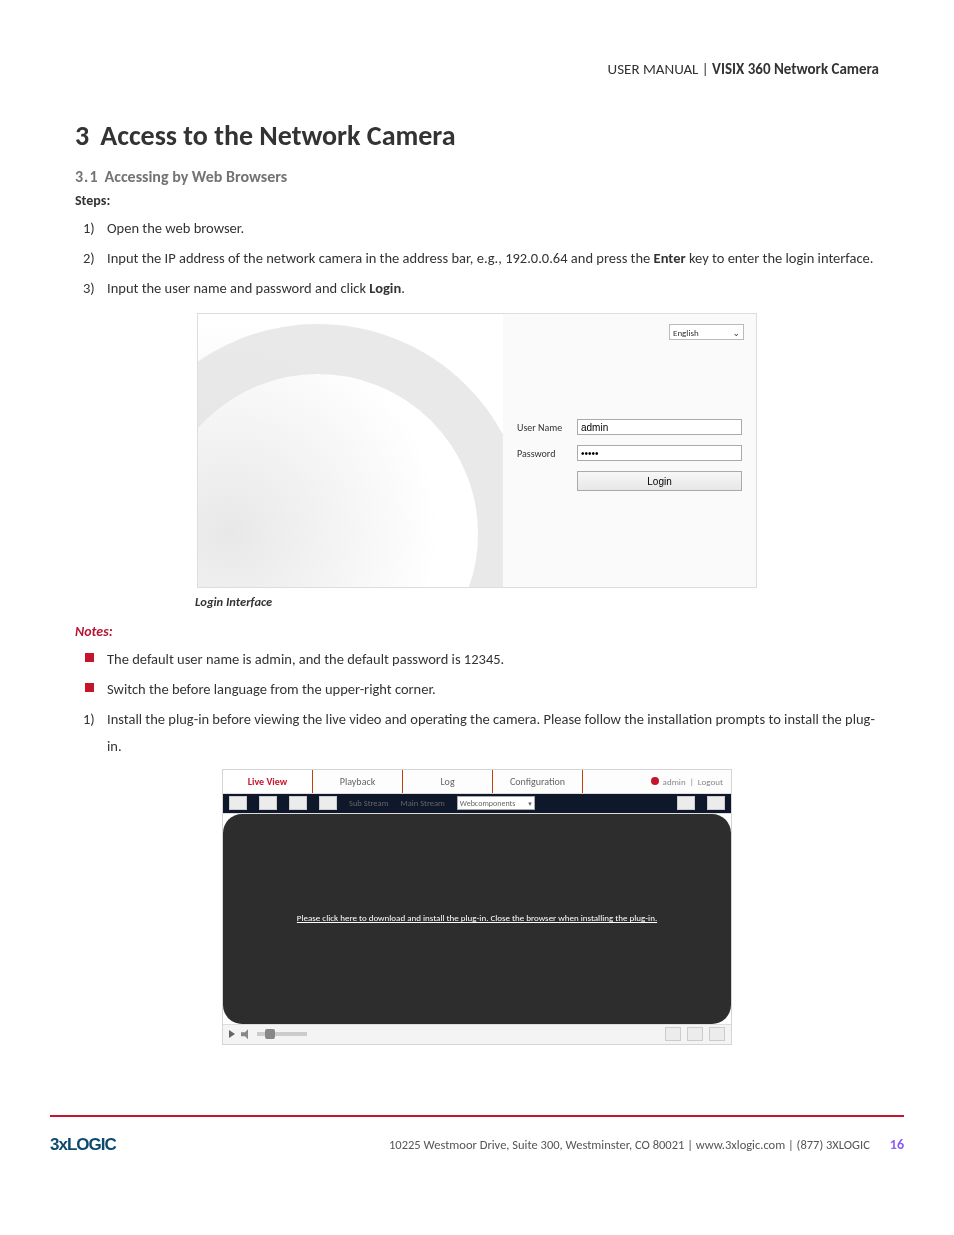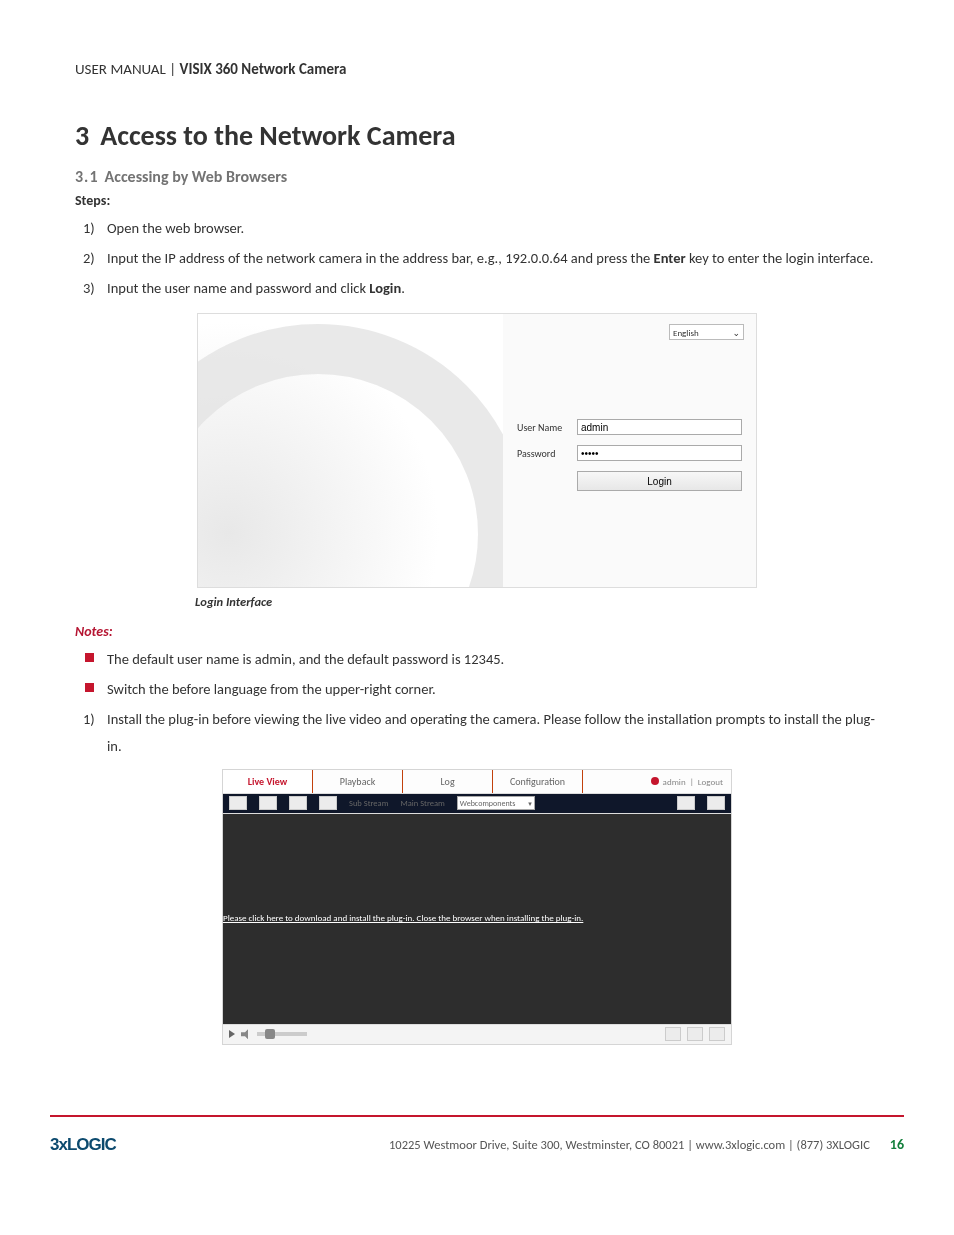--- a/index.html
+++ b/index.html
@@ -4,21 +4,21 @@
 <style>
   * { box-sizing: border-box; margin: 0; padding: 0; }
   body {
     background: #fff;
     font-family: Calibri, Arial, sans-serif;
     width: 954px;
     margin: 0 auto;
     color: #333;
   }
   .page { padding: 60px 75px 40px 75px; }
-  .header-right { text-align: left; font-size: 15px; margin-bottom: 40px; }
+  .header-right { text-align: right; font-size: 15px; margin-bottom: 40px; }
   .header-right .bold { font-weight: 700; }
   h1.chapter { font-size: 28px; font-weight: 700; color: #333; margin-bottom: 14px; }
   h1.chapter .num { margin-right: 10px; letter-spacing: 1px; }
   h2.section { font-size: 16px; font-weight: 700; color: #737373; margin-bottom: 6px; }
   h2.section .num { margin-right: 6px; letter-spacing: 1px; }
   .steps-label { font-weight: 700; font-size: 14px; margin-bottom: 6px; }
   ol.steps { list-style: none; padding-left: 32px; }
   ol.steps li { font-size: 14.5px; line-height: 1.8; margin-bottom: 4px; }
   ol.steps li .n { display: inline-block; width: 24px; margin-left: -24px; }
   .bold { font-weight: 700; }
@@ -51,35 +51,35 @@
   .fig2-tab { width:90px; display:flex; align-items:center; justify-content:center; border-right:1px solid #c2410c; color:#666; font-size:10px; }
   .fig2-tab.active { color:#c5152d; font-weight:700; background:#fff; }
   .fig2-tabs .spacer { flex:1; }
   .fig2-user { display:flex; align-items:center; padding-right:8px; gap:4px; color:#888; font-size:9px; }
   .user-ico { width:8px; height:8px; background:#c5152d; border-radius:50%; }
   .fig2-toolbar { height:20px; background:#0f172a; border-bottom:1px solid #ddd; display:flex; align-items:center; padding:0 6px; gap:12px; font-size:8.5px; color:#666; }
   .tb-btn { width:18px; height:14px; background:#ececec; border:1px solid #ccc; }
   .tb-sel { width:78px; height:14px; background:#fff; border:1px solid #aaa; font-size:8px; padding:0 2px; display:flex; align-items:center; justify-content:space-between; }
   .tb-sel .car { font-size:7px; color:#666; }
   .fig2-toolbar .sp { flex:1; }
-  .fig2-video { height:210px; background:#2d2d2d; display:flex; align-items:center; text-align:center; }
+  .fig2-video { height:210px; background:#2d2d2d; display:flex; align-items:center; justify-content:center; text-align:center;border-radius:19px; }
   .fig2-video a { color:#fff; text-decoration:underline; font-size:9px; line-height:1.4; }
   .fig2-ctrl { height:20px; background:#f4f4f4; border-top:1px solid #ddd; display:flex; align-items:center; padding:0 6px; gap:6px; }
   .play-ico { width:0; height:0; border-left:6px solid #666; border-top:4px solid transparent; border-bottom:4px solid transparent; }
   .vol-ico { width:10px; height:10px; background:#888; clip-path: polygon(0 30%, 40% 30%, 70% 0, 70% 100%, 40% 70%, 0 70%); }
   .vol-bar { width:50px; height:4px; background:#ccc; position:relative; }
   .vol-bar::after { content:''; position:absolute; left:8px; top:-3px; width:10px; height:10px; background:#888; border-radius:2px; }
   .fig2-ctrl .sp { flex:1; }
   .ctl-btn { width:16px; height:14px; background:#ececec; border:1px solid #ccc; }
 
   .rule { border:0; border-top:2px solid #c5152d; margin: 30px 0 18px 0; }
   .footer { display:flex; align-items:center; justify-content:space-between; padding: 0 0 30px 0; }
   .logo { font-family: Liberation Sans, sans-serif; font-size: 17px; font-weight: 900; letter-spacing: -1px; color:#0c4a6e; }
   .foot-text { font-size: 12.5px; color:#555; flex:1; text-align:right; padding-right:20px; }
-  .pagenum { font-size: 14px; font-weight:700; color:#15803d; }
+  .pagenum { font-size: 14px; font-weight:700; color:#8b5cf6; }
 </style>
 </head>
 <body>
 
 <div class="page">
 
   <div class="header-right">
     <span>USER MANUAL | </span><span class="bold">VISIX 360 Network Camera</span>
   </div>
 

